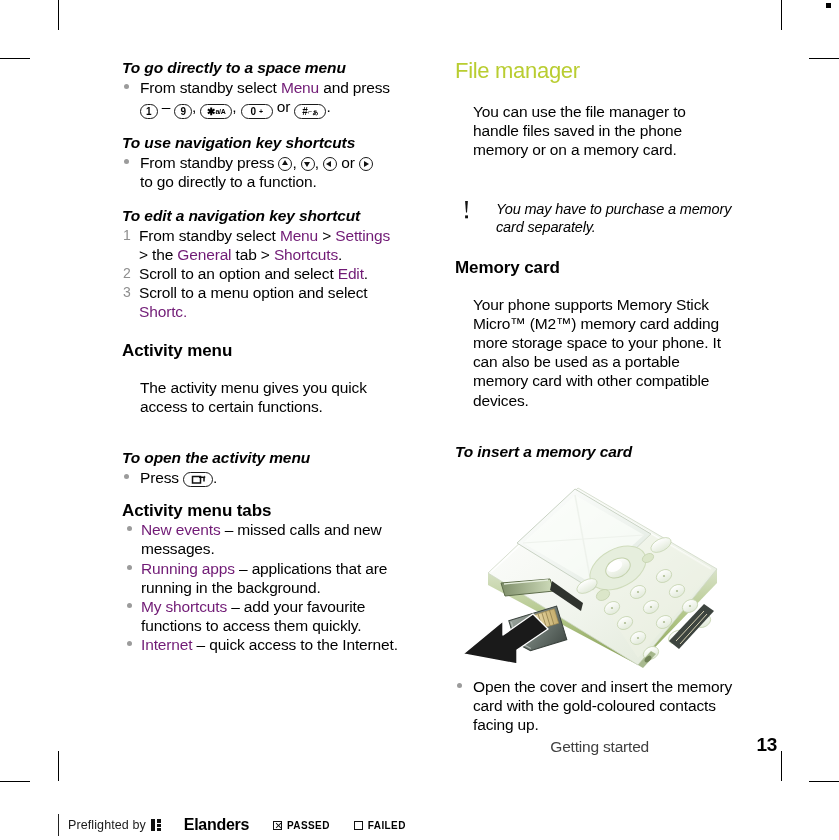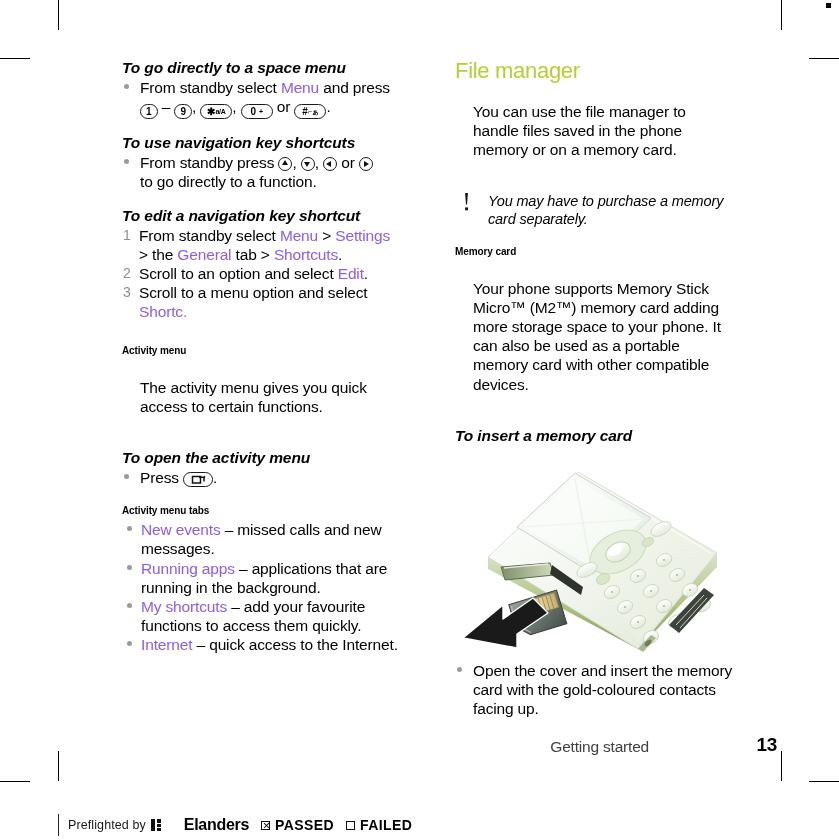--- a/index.html
+++ b/index.html
@@ -50,21 +50,21 @@
   .h-task {
     font-weight: bold;
     font-style: italic;
     font-size: 15.5px;
     line-height: 19px;
     margin: 0 0 1px 0;
     letter-spacing: -0.1px;
   }
   .h-sub {
     font-weight: bold;
-    font-size: 10px;
+    font-size: 17px;
     line-height: 19px;
     margin: 0;
     letter-spacing: -0.1px;
   }
   .h-green {
     color: #b9cd31;
     font-size: 22px;
     font-weight: normal;
     line-height: 26px;
     margin: 0 0 2px 0;
@@ -74,21 +74,21 @@
     font-size: 15.5px;
     line-height: 19.2px;
     margin: 18px;
     letter-spacing: -0.15px;
   }
   .gap-s  { height: 7px; }
   .gap-m  { height: 14px; }
   .gap-l  { height: 19px; }
   .gap-xs { height: 3px; }
 
-  .hl { color: #8b5cf6; }
+  .hl { color: #701a75; }
 
   
   .li {
     position: relative;
     padding-left: 18px;
     font-size: 15.5px;
     line-height: 19.2px;
     letter-spacing: -0.15px;
   }
   .li > .marker {
@@ -180,21 +180,21 @@
   .note .bang {
     position: absolute;
     left: 8px;
     top: 1px;
     width: 7px;
   }
   .note p {
     font-style: italic;
     font-size: 14.5px;
     line-height: 18px;
-    margin: 0;
+    margin: 8px;
     letter-spacing: -0.15px;
   }
 
   
   .illus {
     position: relative;
     width: 290px;
     height: 205px;
   }
 
@@ -262,22 +262,22 @@
     margin-left: 5px;
   }
   .pf-logo .bar { position: absolute; left: 0; top: 0; width: 4px; height: 12px; background: #111; }
   .pf-logo .d1  { position: absolute; left: 6px; top: 0; width: 4px; height: 4px; background: #111; }
   .pf-logo .d2  { position: absolute; left: 6px; top: 5px; width: 4px; height: 3px; background: #111; }
   .pf-logo .d3  { position: absolute; left: 6px; top: 9px; width: 4px; height: 3px; background: #111; }
 
   .pf-check {
     display: inline-flex;
     align-items: center;
-    margin-left: 4px;
-    font-size: 14px;
+    margin-left: 16px;
+    font-size: 10px;
     font-weight: bold;
     letter-spacing: 0.4px;
     padding-left: 8px;
   }
   .pf-box {
     display: inline-block;
     width: 9px; height: 9px;
     border: 1.3px solid #111;
     margin-right: 5px;
     position: relative;

